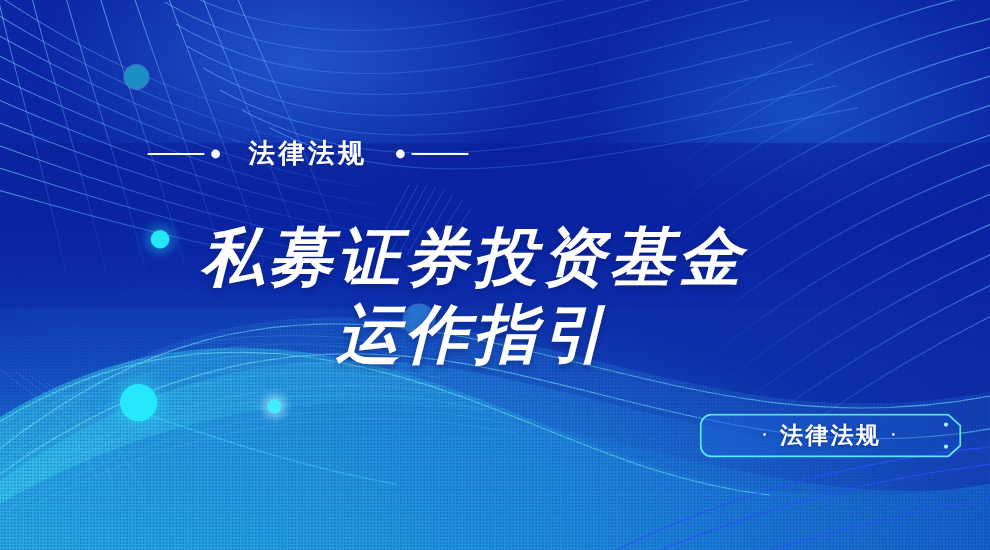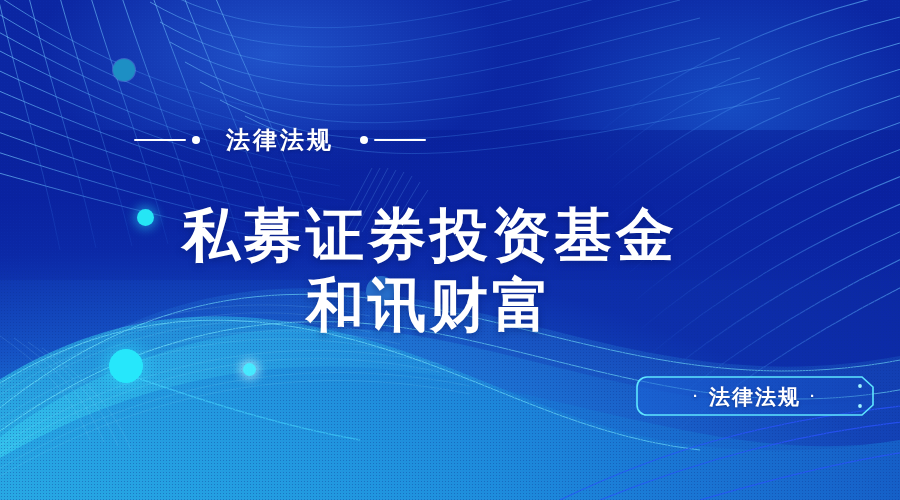--- a/index.html
+++ b/index.html
@@ -160,20 +160,21 @@
     text-shadow: 0 1px 3px rgba(0,20,90,0.45);
   }
 
   
   .title-block {
     position: absolute;
     left: 0;
     top: 200px;
     width: 860px;
     text-align: center;
+    font-style: italic;
   }
   .title-line {
     color: #ffffff;
     font-weight: 700;
     font-size: 58px;
     line-height: 70px;
     letter-spacing: 4px;
     white-space: nowrap;
     text-shadow: 0 2px 7px rgba(4,22,96,0.45);
   }
@@ -372,21 +373,21 @@
     </span>
     <span class="kicker-text">法律法规</span>
     <span class="rule">
       <span class="knob"></span>
       <span class="line"></span>
     </span>
   </div>
 
   <div class="title-block">
     <div class="title-line">私募证券投资基金</div>
-    <div class="title-line">和讯财富</div>
+    <div class="title-line">运作指引</div>
   </div>
 
   <div class="badge">
     <svg class="badge-frame" viewBox="0 0 238 40" preserveAspectRatio="none" aria-hidden="true">
       <defs>
         <linearGradient id="gBadgeFill" x1="0" y1="0" x2="1" y2="0">
           <stop offset="0%" stop-color="#1b63d8" stop-opacity="0.55"></stop>
           <stop offset="100%" stop-color="#1550c6" stop-opacity="0.35"></stop>
         </linearGradient>
       </defs>

